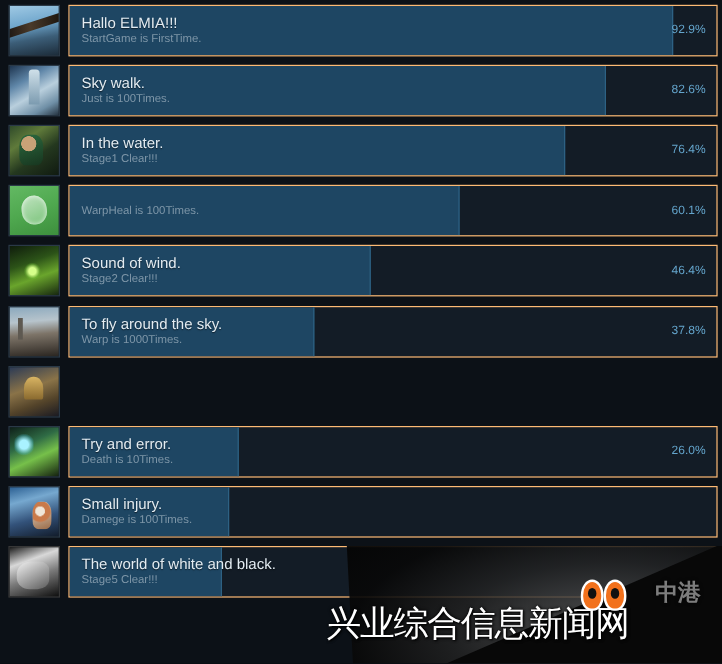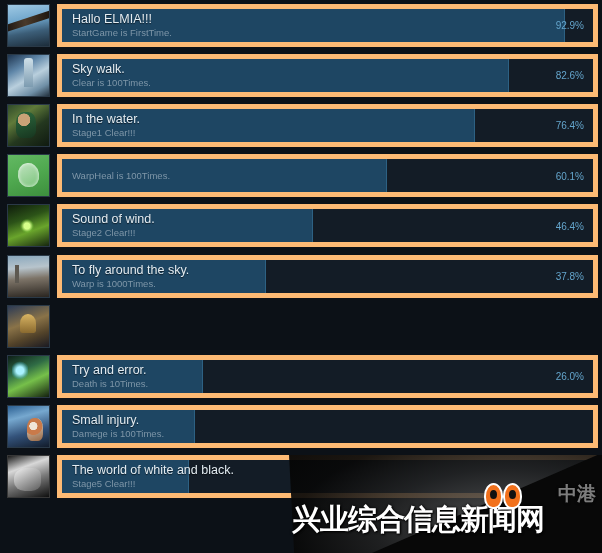--- a/index.html
+++ b/index.html
@@ -29,21 +29,21 @@
     position:relative;
     overflow:hidden;
   }
 
   .bar-outer {
     position:relative;
     margin-left:7px;
     height:43px;
     width:541px;
     background:#131c26;
-    border:5px solid #fdba74;
+    border:1px solid #fdba74;
     overflow:hidden;
   }
   .bar-fill {
     position:absolute;
     left:0; top:0; bottom:0;
     background:#1e4663;
     border-right:1px solid #2d6183;
   }
   .bar-text {
     position:absolute;
@@ -137,23 +137,23 @@
     background:radial-gradient(ellipse at 62% 62%, rgba(90,90,90,.85) 0%, rgba(35,35,35,.82) 42%, rgba(8,8,8,.92) 72%, rgba(4,4,4,.96) 100%);
     transform:rotate(-3deg);
   }
   #watermark .wm-corner {
     position:absolute; right:0; bottom:0; width:0; height:0;
     border-left:230px solid transparent;
     border-bottom:100px solid #080808;
   }
   #watermark .wm-text {
     position:absolute;
-    left:20px; bottom:13px;
+    left:0; bottom:13px;
     font-family:"DejaVu Sans", sans-serif;
-    font-weight:bold;
+    font-weight:normal;
     font-size:29px;
     letter-spacing:-1px;
     color:#ffffff;
     text-shadow:0 0 3px #000, 1px 1px 2px #000;
     white-space:nowrap;
     z-index:3;
   }
   #watermark .wm-logo {
     position:absolute;
     right:80px; bottom:40px;
@@ -167,21 +167,21 @@
   }
   #watermark .wm-logo .lobe.l { left:0; }
   #watermark .wm-logo .lobe.r { right:0; }
   #watermark .wm-logo .pupil {
     position:absolute; top:7px; width:7px; height:9px;
     background:#111; border-radius:50%;
   }
   #watermark .wm-logo .pupil.l { left:6px; }
   #watermark .wm-logo .pupil.r { right:6px; }
   #watermark .wm-sub {
-    position:absolute; right:6px; bottom:46px;
+    position:absolute; right:18px; bottom:46px;
     font-family:"DejaVu Sans", sans-serif;
     font-weight:bold; font-size:19px;
     color:rgba(225,225,225,.55);
     text-shadow:0 0 3px #000;
     z-index:3; white-space:nowrap;
   }
 </style>
 </head>
 <body>
 
@@ -198,21 +198,21 @@
           </div>
           <div class="ach-pct">92.9%</div>
         </div>
       </div>
       <div class="ach-row">
         <div class="ach-icon art-tower"></div>
         <div class="bar-outer">
           <div class="bar-fill" style="width: 447px;"></div>
           <div class="bar-text">
             <div class="ach-title">Sky walk.</div>
-            <div class="ach-desc">Clear is 100Times.</div>
+            <div class="ach-desc">Just is 100Times.</div>
           </div>
           <div class="ach-pct">82.6%</div>
         </div>
       </div>
       <div class="ach-row">
         <div class="ach-icon art-water"></div>
         <div class="bar-outer">
           <div class="bar-fill" style="width: 413px;"></div>
           <div class="bar-text">
             <div class="ach-title">In the water.</div>

